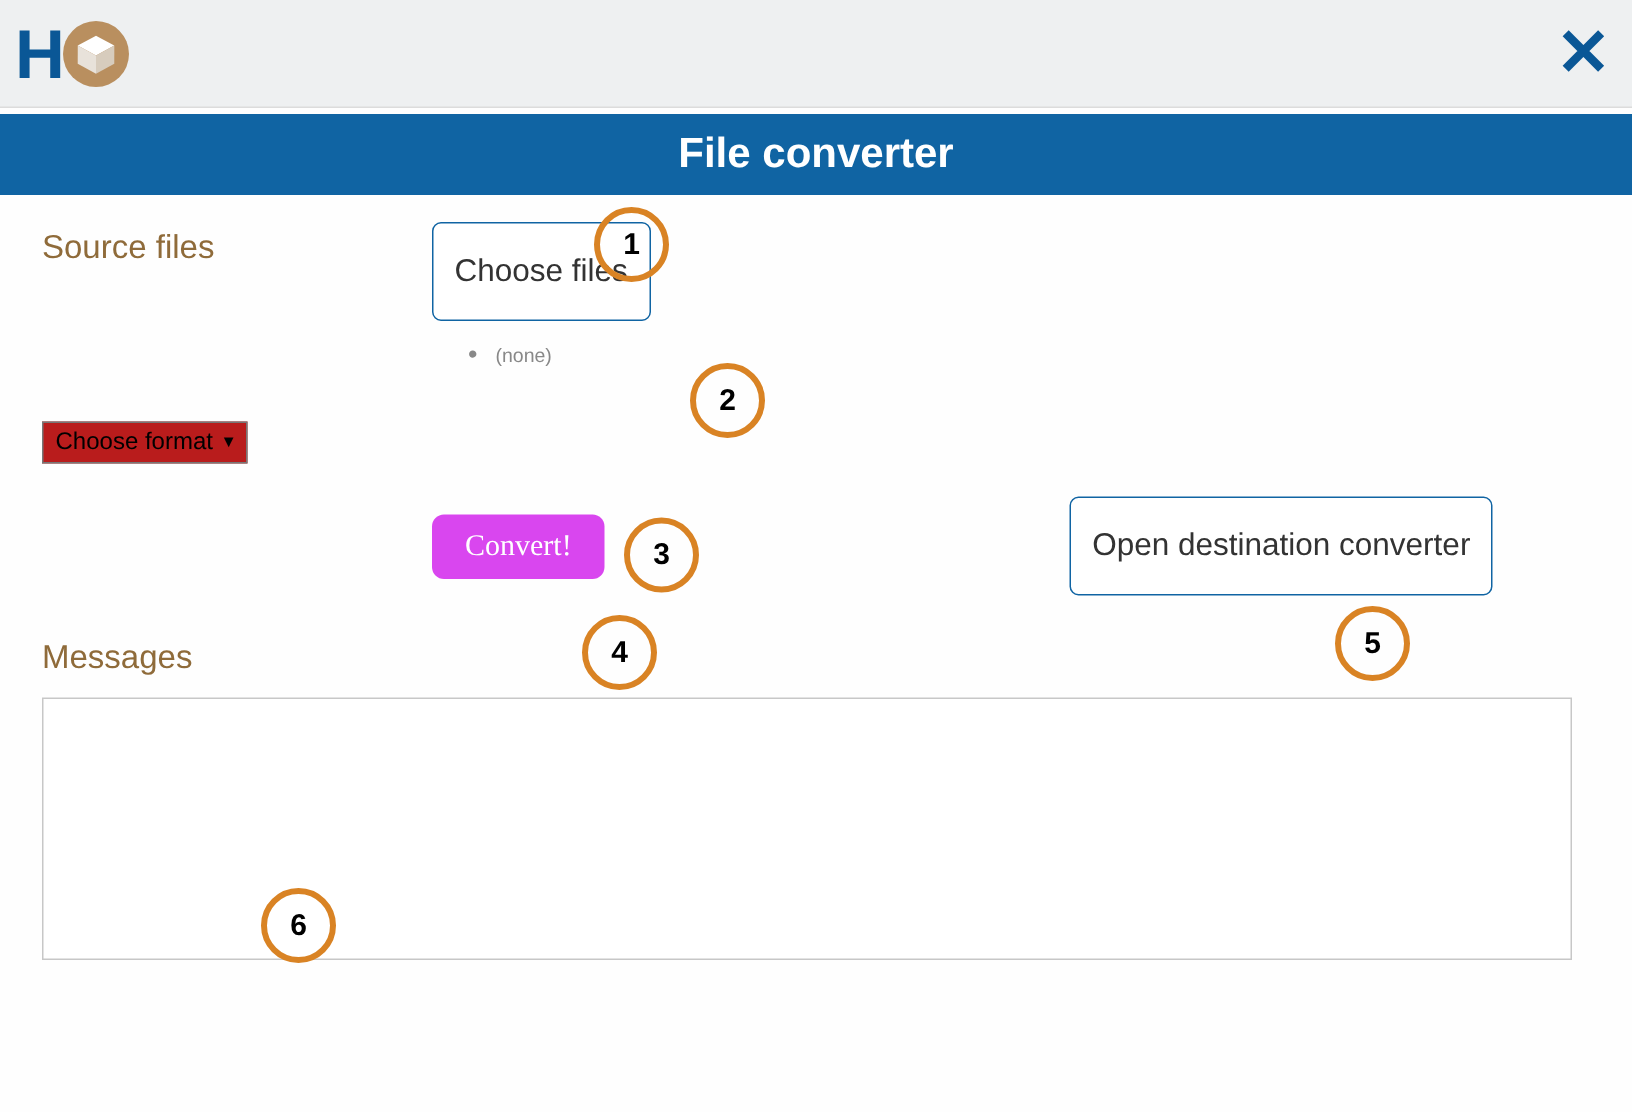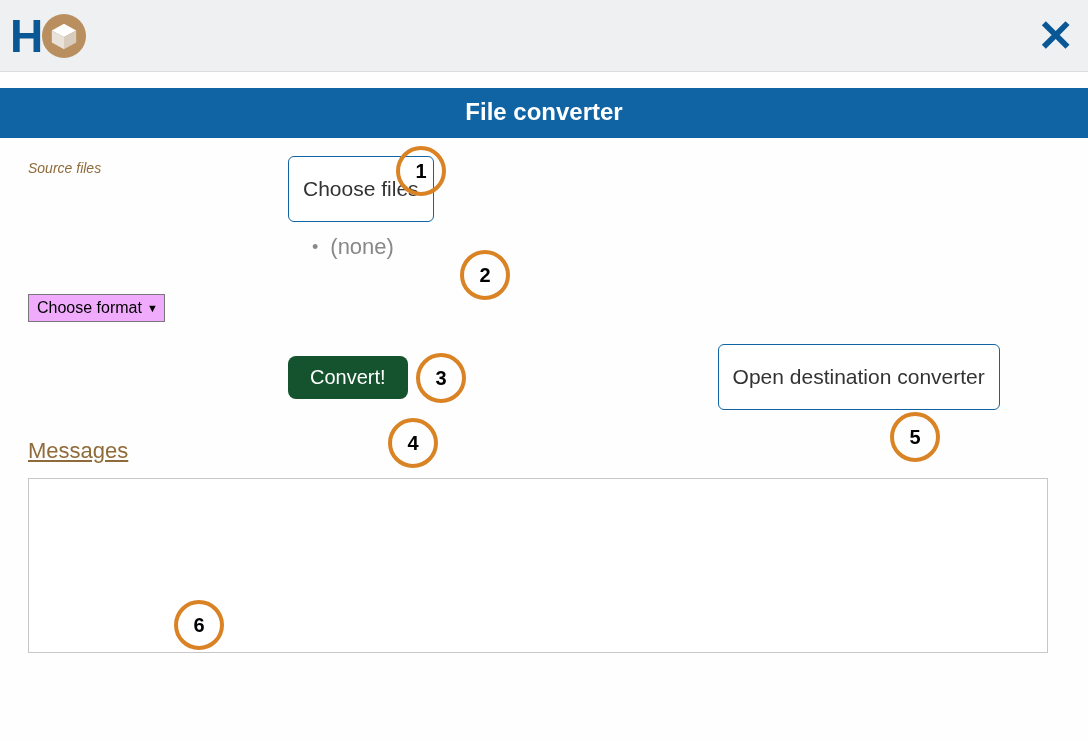--- a/index.html
+++ b/index.html
@@ -44,83 +44,83 @@
     color: #0a5796;
     font-size: 44px;
     font-weight: 700;
     cursor: pointer;
     line-height: 1;
   }
   .titlebar {
     background: #1064a3;
     color: #fff;
     text-align: center;
-    font-size: 24px;
+    font-size: 28px;
     font-weight: 700;
     padding: 10px 0 12px;
-    margin-top: 16px;
+    margin-top: 4px;
   }
   .content {
     padding: 18px 28px 10px;
     position: relative;
   }
   .row {
     display: flex;
     align-items: flex-start;
     margin-bottom: 8px;
   }
   .labelcol {
     width: 260px;
-    font-size: 14px;
+    font-size: 22px;
     color: #8f6b3a;
     padding-top: 4px;
-    font-style: italic;
   }
   .ctrlcol {
     flex: 1;
     position: relative;
   }
   .btn-outline {
     border: 1.5px solid #1064a3;
     border-radius: 6px;
     background: #fff;
     color: #333;
     font-size: 21px;
     padding: 20px 14px;
     cursor: pointer;
     display: inline-block;
   }
   .select-outline {
     border: 1.5px solid #777;
-    background: #f0abfc;
+    background: #b91c1c;
     font-size: 16px;
     padding: 4px 22px 4px 8px;
     cursor: pointer;
     display: inline-block;
     position: relative;
   }
   .select-outline::after {
     content: "▼";
     font-size: 11px;
     position: absolute;
     right: 6px;
     top: 7px;
   }
   .btn-primary {
-    background: #14532d;
+    background: #d946ef;
     border: none;
     border-radius: 8px;
     color: #fff;
     font-size: 20px;
     padding: 10px 22px;
     cursor: pointer;
+    font-family: Liberation Serif, serif;
   }
   .subtext {
     color: #888;
-    font-size: 22px;
+    font-size: 13px;
     margin: 12px 0 18px 24px;
     display: flex;
     align-items: center;
   }
   .subtext.bullet::before {
     content: "•";
     color: #888;
     margin-right: 12px;
     font-size: 18px;
   }
@@ -130,21 +130,20 @@
     display: flex;
     align-items: center;
     margin-top: 8px;
   }
   .action-row .spacer { width: 310px; }
   .messages-label {
     font-size: 22px;
     color: #8f6b3a;
     margin-top: 28px;
     margin-bottom: 14px;
-    text-decoration: underline;
   }
   .messages-box {
     border: 1px solid #c7c7c7;
     width: 1020px;
     height: 175px;
     background: #fff;
   }
   
   .anno {
     position: absolute;

